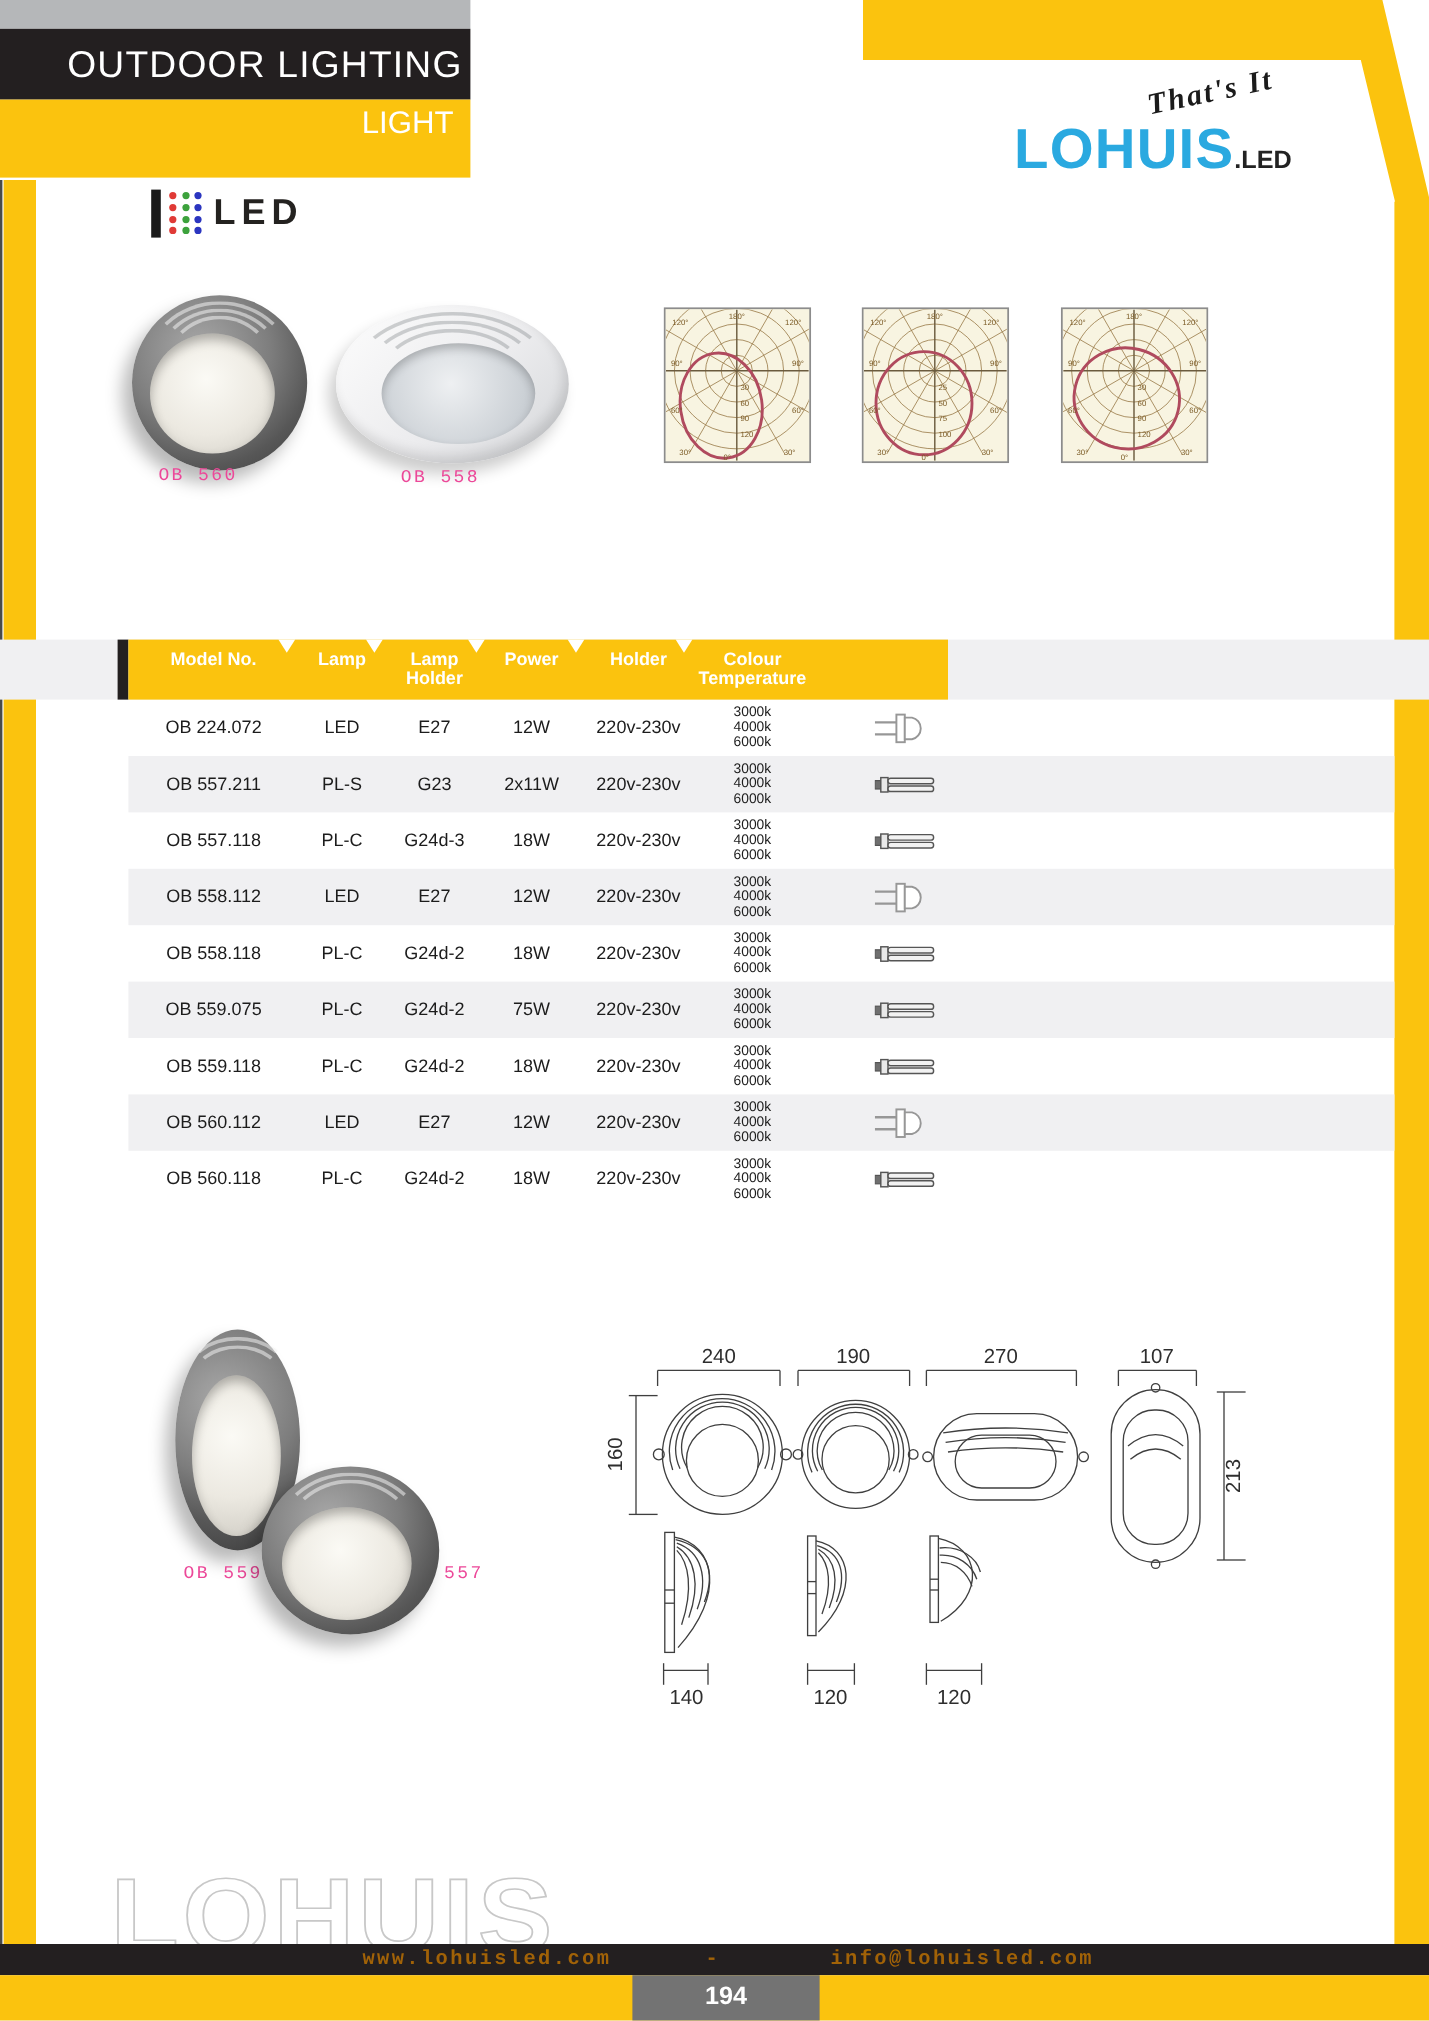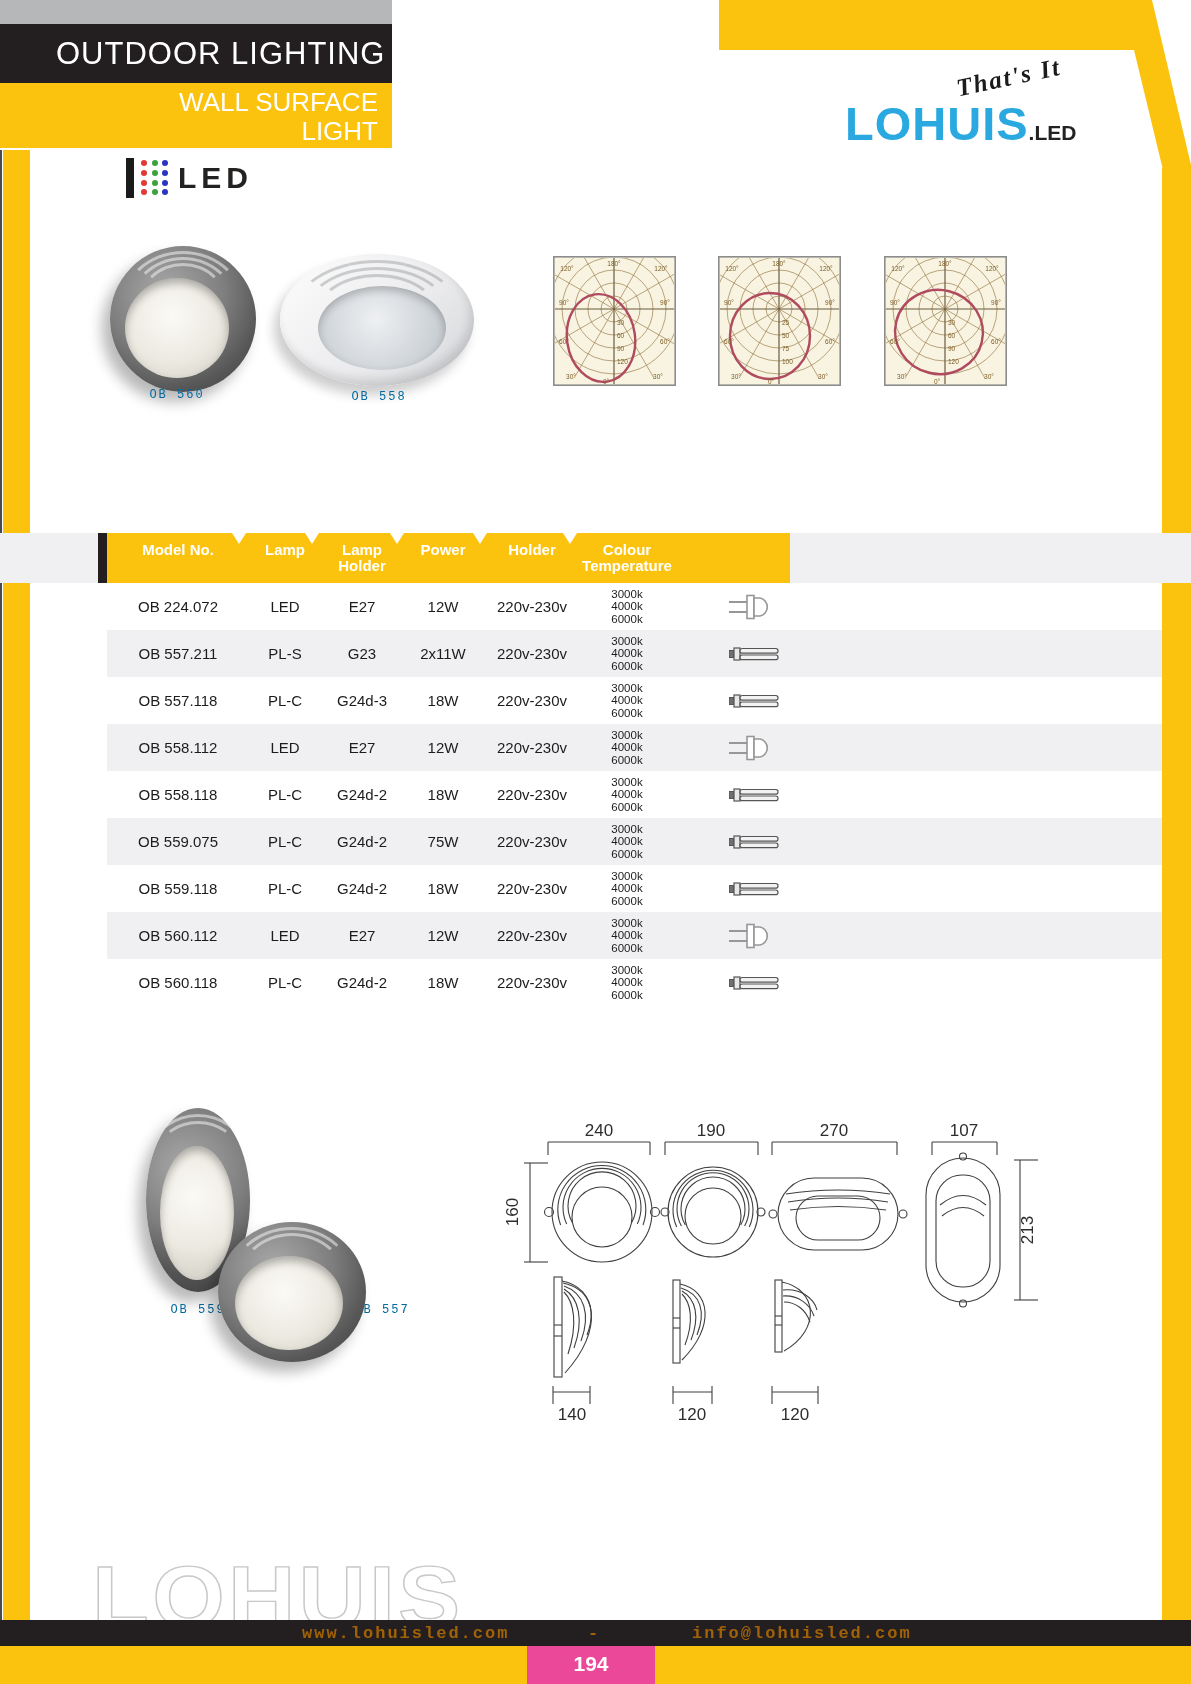--- a/index.html
+++ b/index.html
@@ -54,22 +54,22 @@
   .lens { position:absolute; border-radius:50%;
     background:radial-gradient(circle at 45% 38%, #fbfaf5, #ece9e1 55%, #cfccc4);
     box-shadow:inset 0 5px 9px rgba(0,0,0,.28); }
   .lens-gray { position:absolute; border-radius:50%;
     background:radial-gradient(circle at 45% 40%, #eef0f2, #ccd1d6 70%, #b9bec4);
     box-shadow:inset 0 4px 8px rgba(0,0,0,.22); }
   .arc { position:absolute; border-radius:50%; border:3px solid transparent; }
   .arc.light { border-top-color:rgba(240,240,240,.55); }
   .arc.dim   { border-top-color:rgba(120,125,130,.35); }
 
-  .photo-label { font-family:"Liberation Mono", monospace; font-size:12px; color:#0369a1;
-                 letter-spacing:2px; text-align:center; width:90px; }
+  .photo-label { font-family:"Liberation Mono", monospace; font-size:15px; color:#ec4899;
+                 letter-spacing:2px; text-align:left; width:90px; }
 
   
   .polar { position:absolute; width:123px; height:130px; }
 
   
   #tbl-grayband { left:0; top:533px; width:1191px; height:50px; background:#f0f0f2; }
   #tbl-blackbar { left:98px; top:533px; width:9px; height:50px; background:#231f20; }
   #tbl-header   { left:107px; top:533px; width:683px; height:50px; background:var(--yellow);
                   display:grid; grid-template-columns:142px 72px 82px 80px 98px 92px; }
   #tbl-header .th { color:#fff; font-weight:bold; font-size:15px; line-height:16px;
@@ -91,39 +91,38 @@
   #dims text { fill:#2e2e2e; font-size:17px; font-family:"Liberation Sans",sans-serif; stroke:none; }
 
   
   #watermark { left:92px; top:1546px; font-size:88px; font-weight:700; letter-spacing:3px;
                color:#ffffff; -webkit-text-stroke:1.4px #c8c8c8;
                transform:scaleX(1.06); transform-origin:left top; white-space:nowrap; }
   #footer-black { left:0; top:1620px; width:1191px; height:26px; background:#231f20; }
   .footer-txt { position:absolute; top:1624px; color:#a16207; font-family:"Liberation Mono", monospace;
                 font-weight:bold; font-size:17px; letter-spacing:2px; }
   #footer-yellow { left:0; top:1646px; width:1191px; height:38px; background:var(--yellow); }
-  #page-tab { left:527px; top:1646px; width:128px; height:38px; background:#ec4899;
+  #page-tab { left:527px; top:1646px; width:156px; height:38px; background:#737373;
               color:#fff; font-size:21px; font-weight:bold; text-align:center; line-height:36px; }
 
   :root { --yellow:#fbc30e; --cyan:#2aa9e0; }
 </style>
 </head>
 <body>
 
 <div id="page">
 
   <div class="abs" id="left-line"></div>
   <div class="abs" id="left-strip"></div>
   <div class="abs" id="right-strip"></div>
   <div class="abs" id="tr-band"></div>
 
   <div class="abs" id="bar-silver"></div>
   <div class="abs" id="bar-black">OUTDOOR LIGHTING</div>
   <div class="abs" id="bar-yellow">
-    <div>WALL SURFACE</div>
     <div>LIGHT</div>
   </div>
 
   <div class="abs" id="thats-it">That's It</div>
   <div class="abs" id="brand">
     <span class="name">LOHUIS</span><span class="suffix">.LED</span>
   </div>
 
   <div class="abs" id="led-logo">
     <div class="bar"></div>

